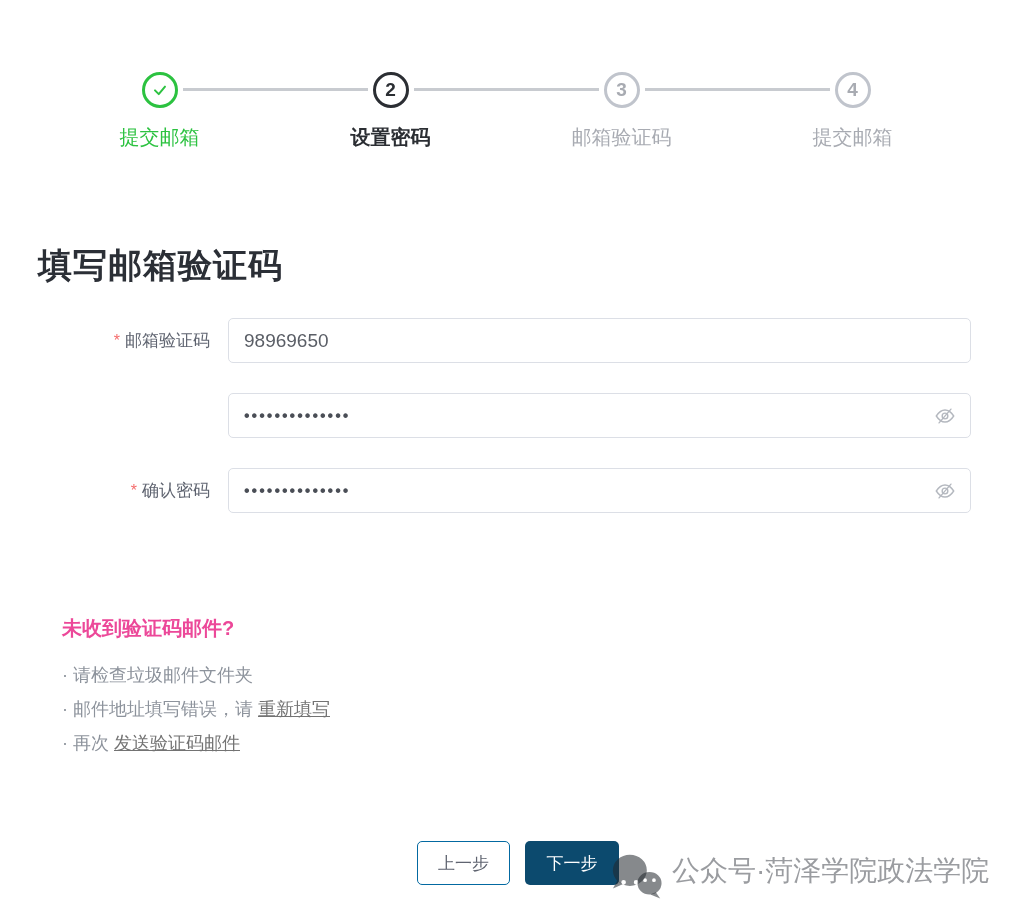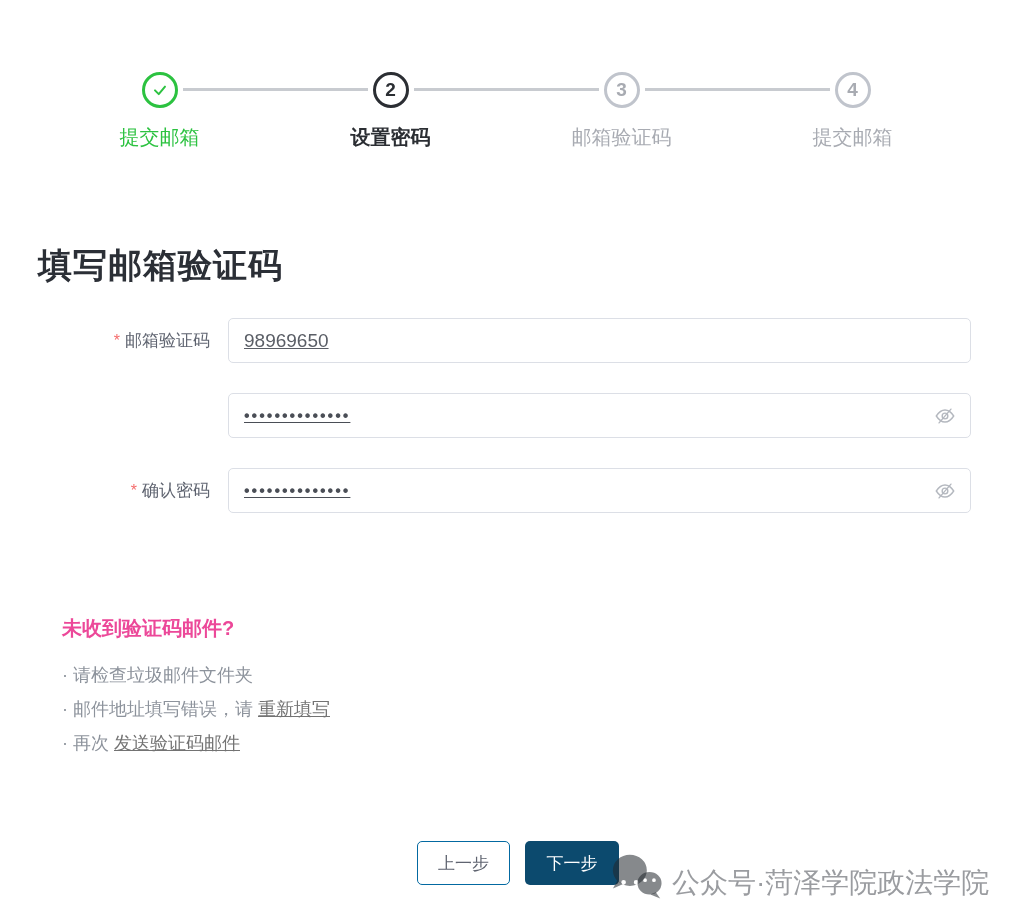--- a/index.html
+++ b/index.html
@@ -104,21 +104,20 @@
     height: 45px;
     box-sizing: border-box;
     border: 1px solid #dcdfe6;
     border-radius: 5px;
     padding: 0 42px 0 15px;
     font-size: 19px;
     color: #5a5e66;
     font-family: "Liberation Sans", "DejaVu Sans", sans-serif;
     outline: none;
     background: #ffffff;
-    text-decoration: underline;
   }
   .form-input.password {
     font-size: 16px;
     letter-spacing: 2px;
     font-weight: 700;
     color: #4a4e56;
   }
   .eye-toggle {
     position: absolute;
     left: 933px;
@@ -183,21 +182,21 @@
     border: none;
     color: #ffffff;
   }
 
   
   .watermark {
     position: absolute;
     left: 608px;
     top: 852px;
     display: flex;
-    align-items: flex-end;
+    align-items: flex-start;
     z-index: 5;
     pointer-events: none;
   }
   .wechat-icon { width: 58px; height: 50px; }
   .watermark-text {
     margin-left: 6px;
     font-size: 28px;
     color: rgba(120, 123, 128, 0.75);
     white-space: nowrap;
   }

